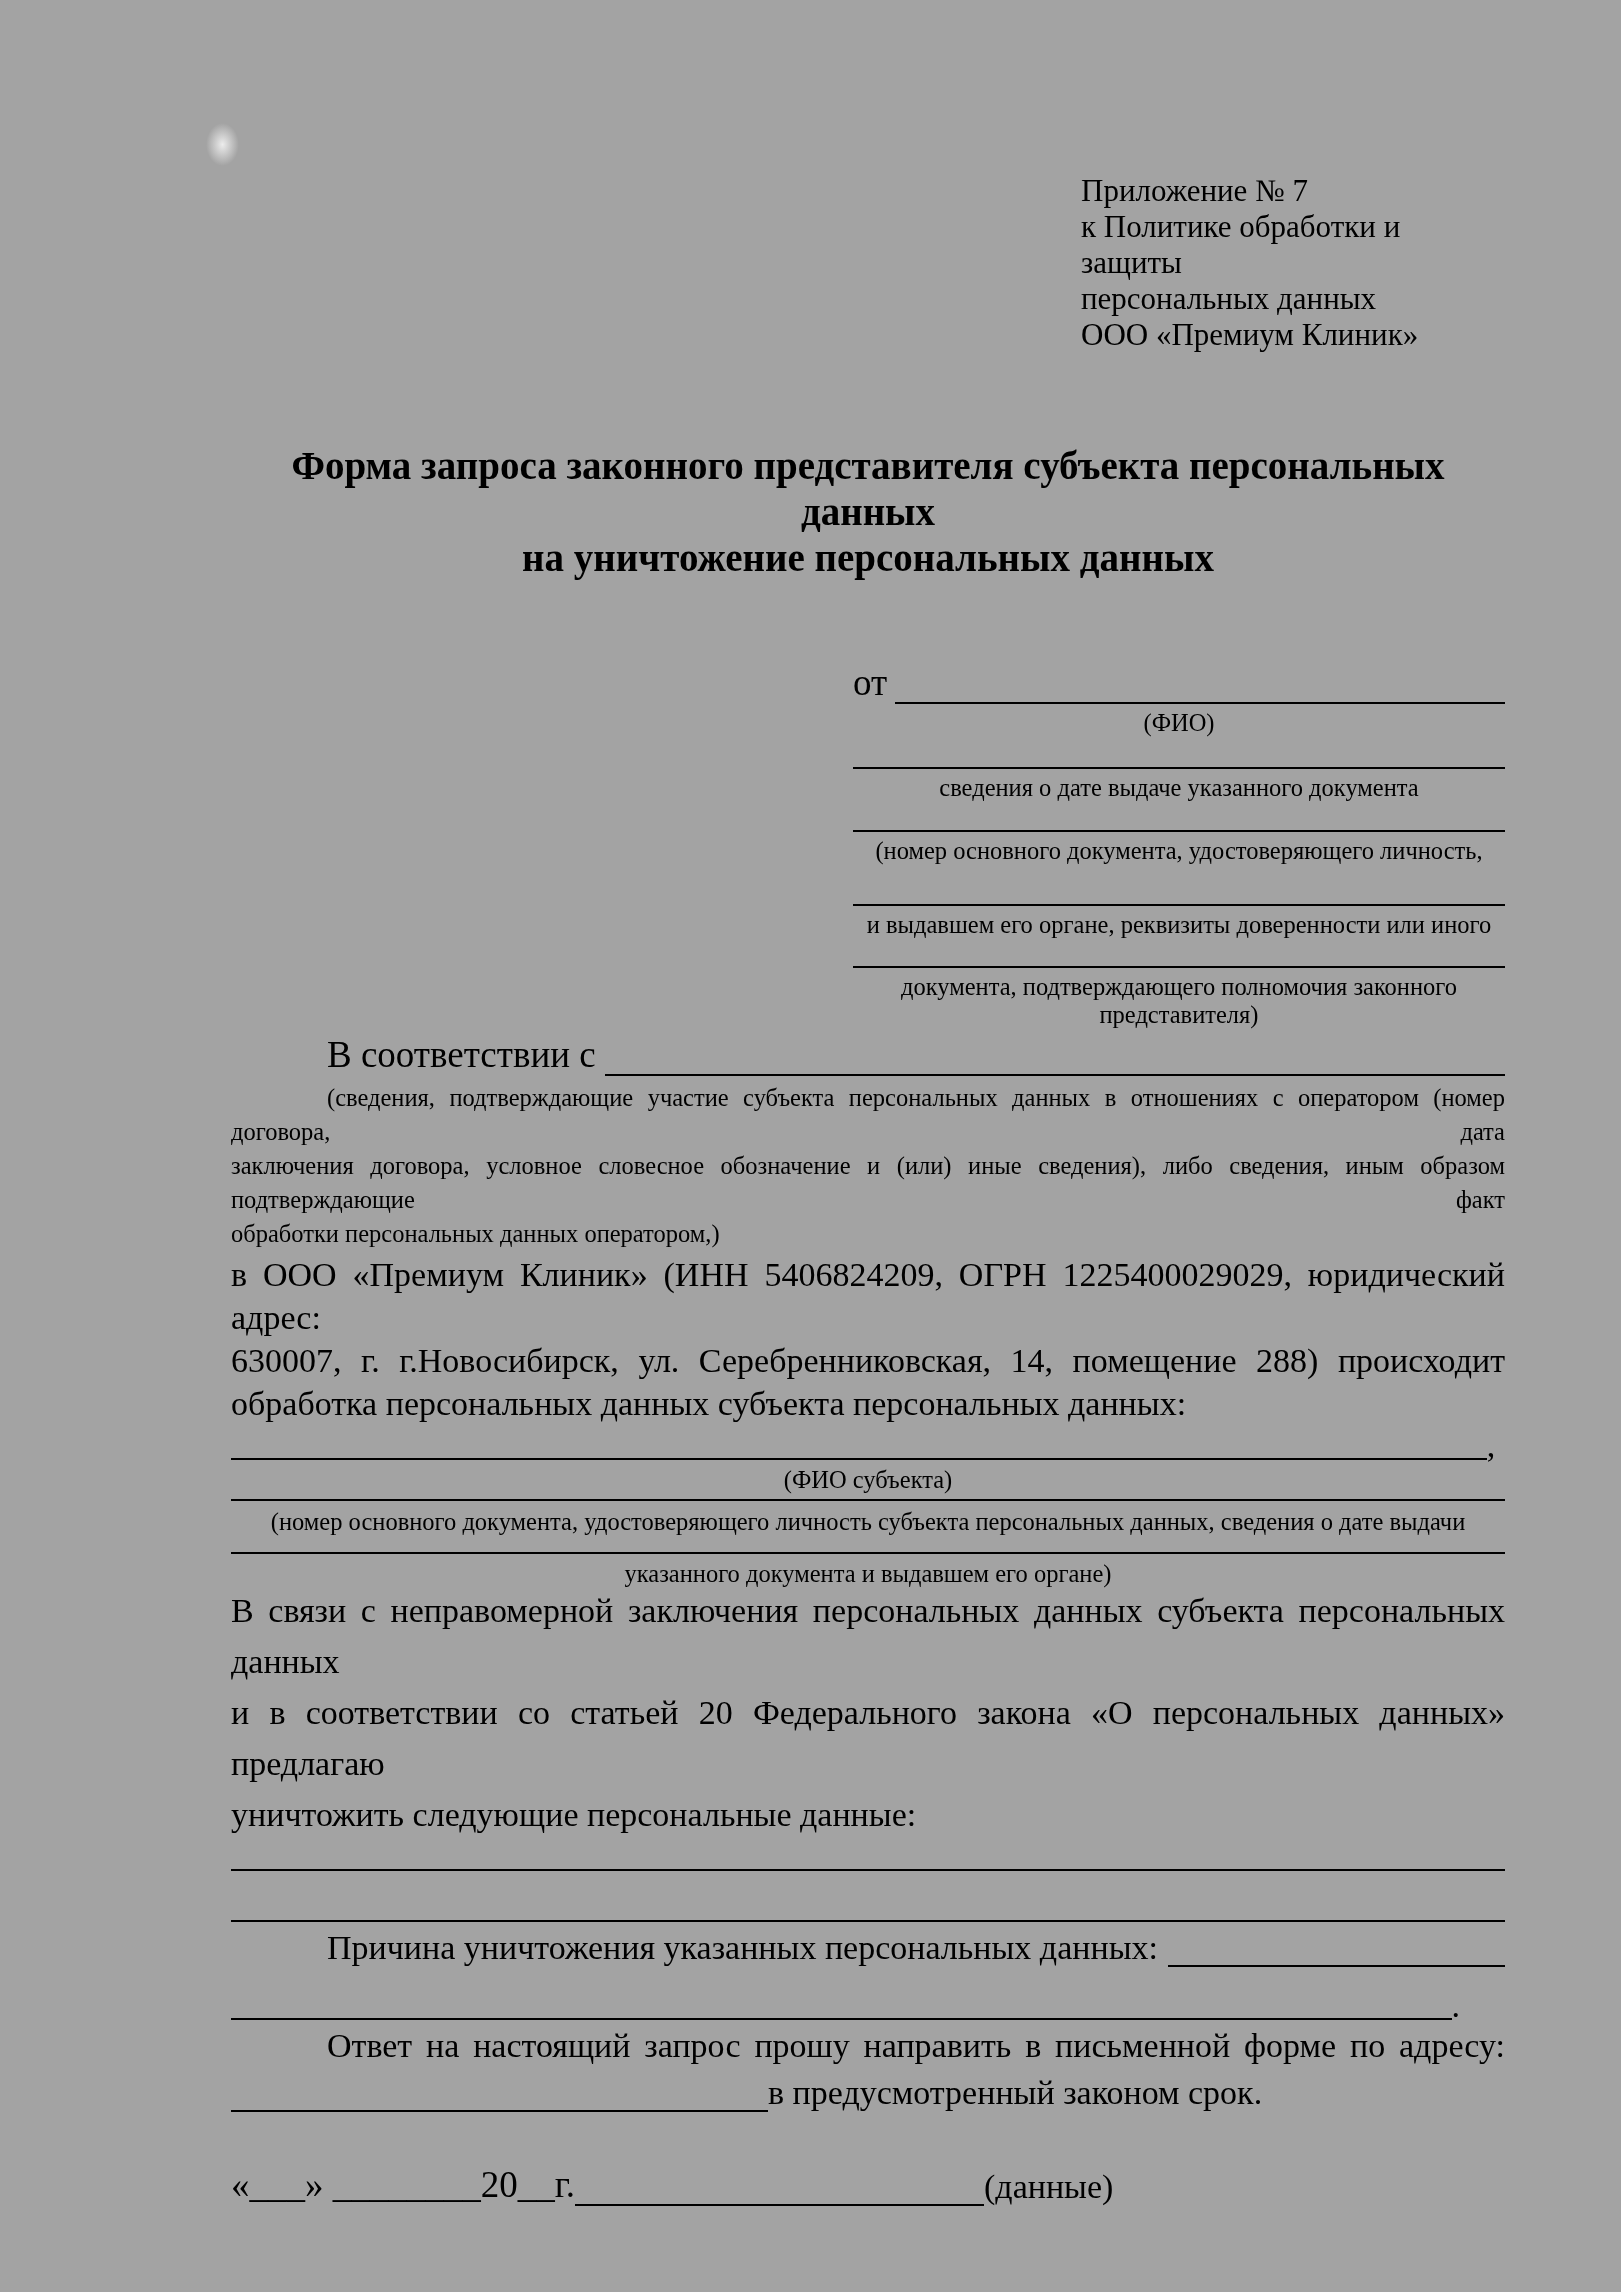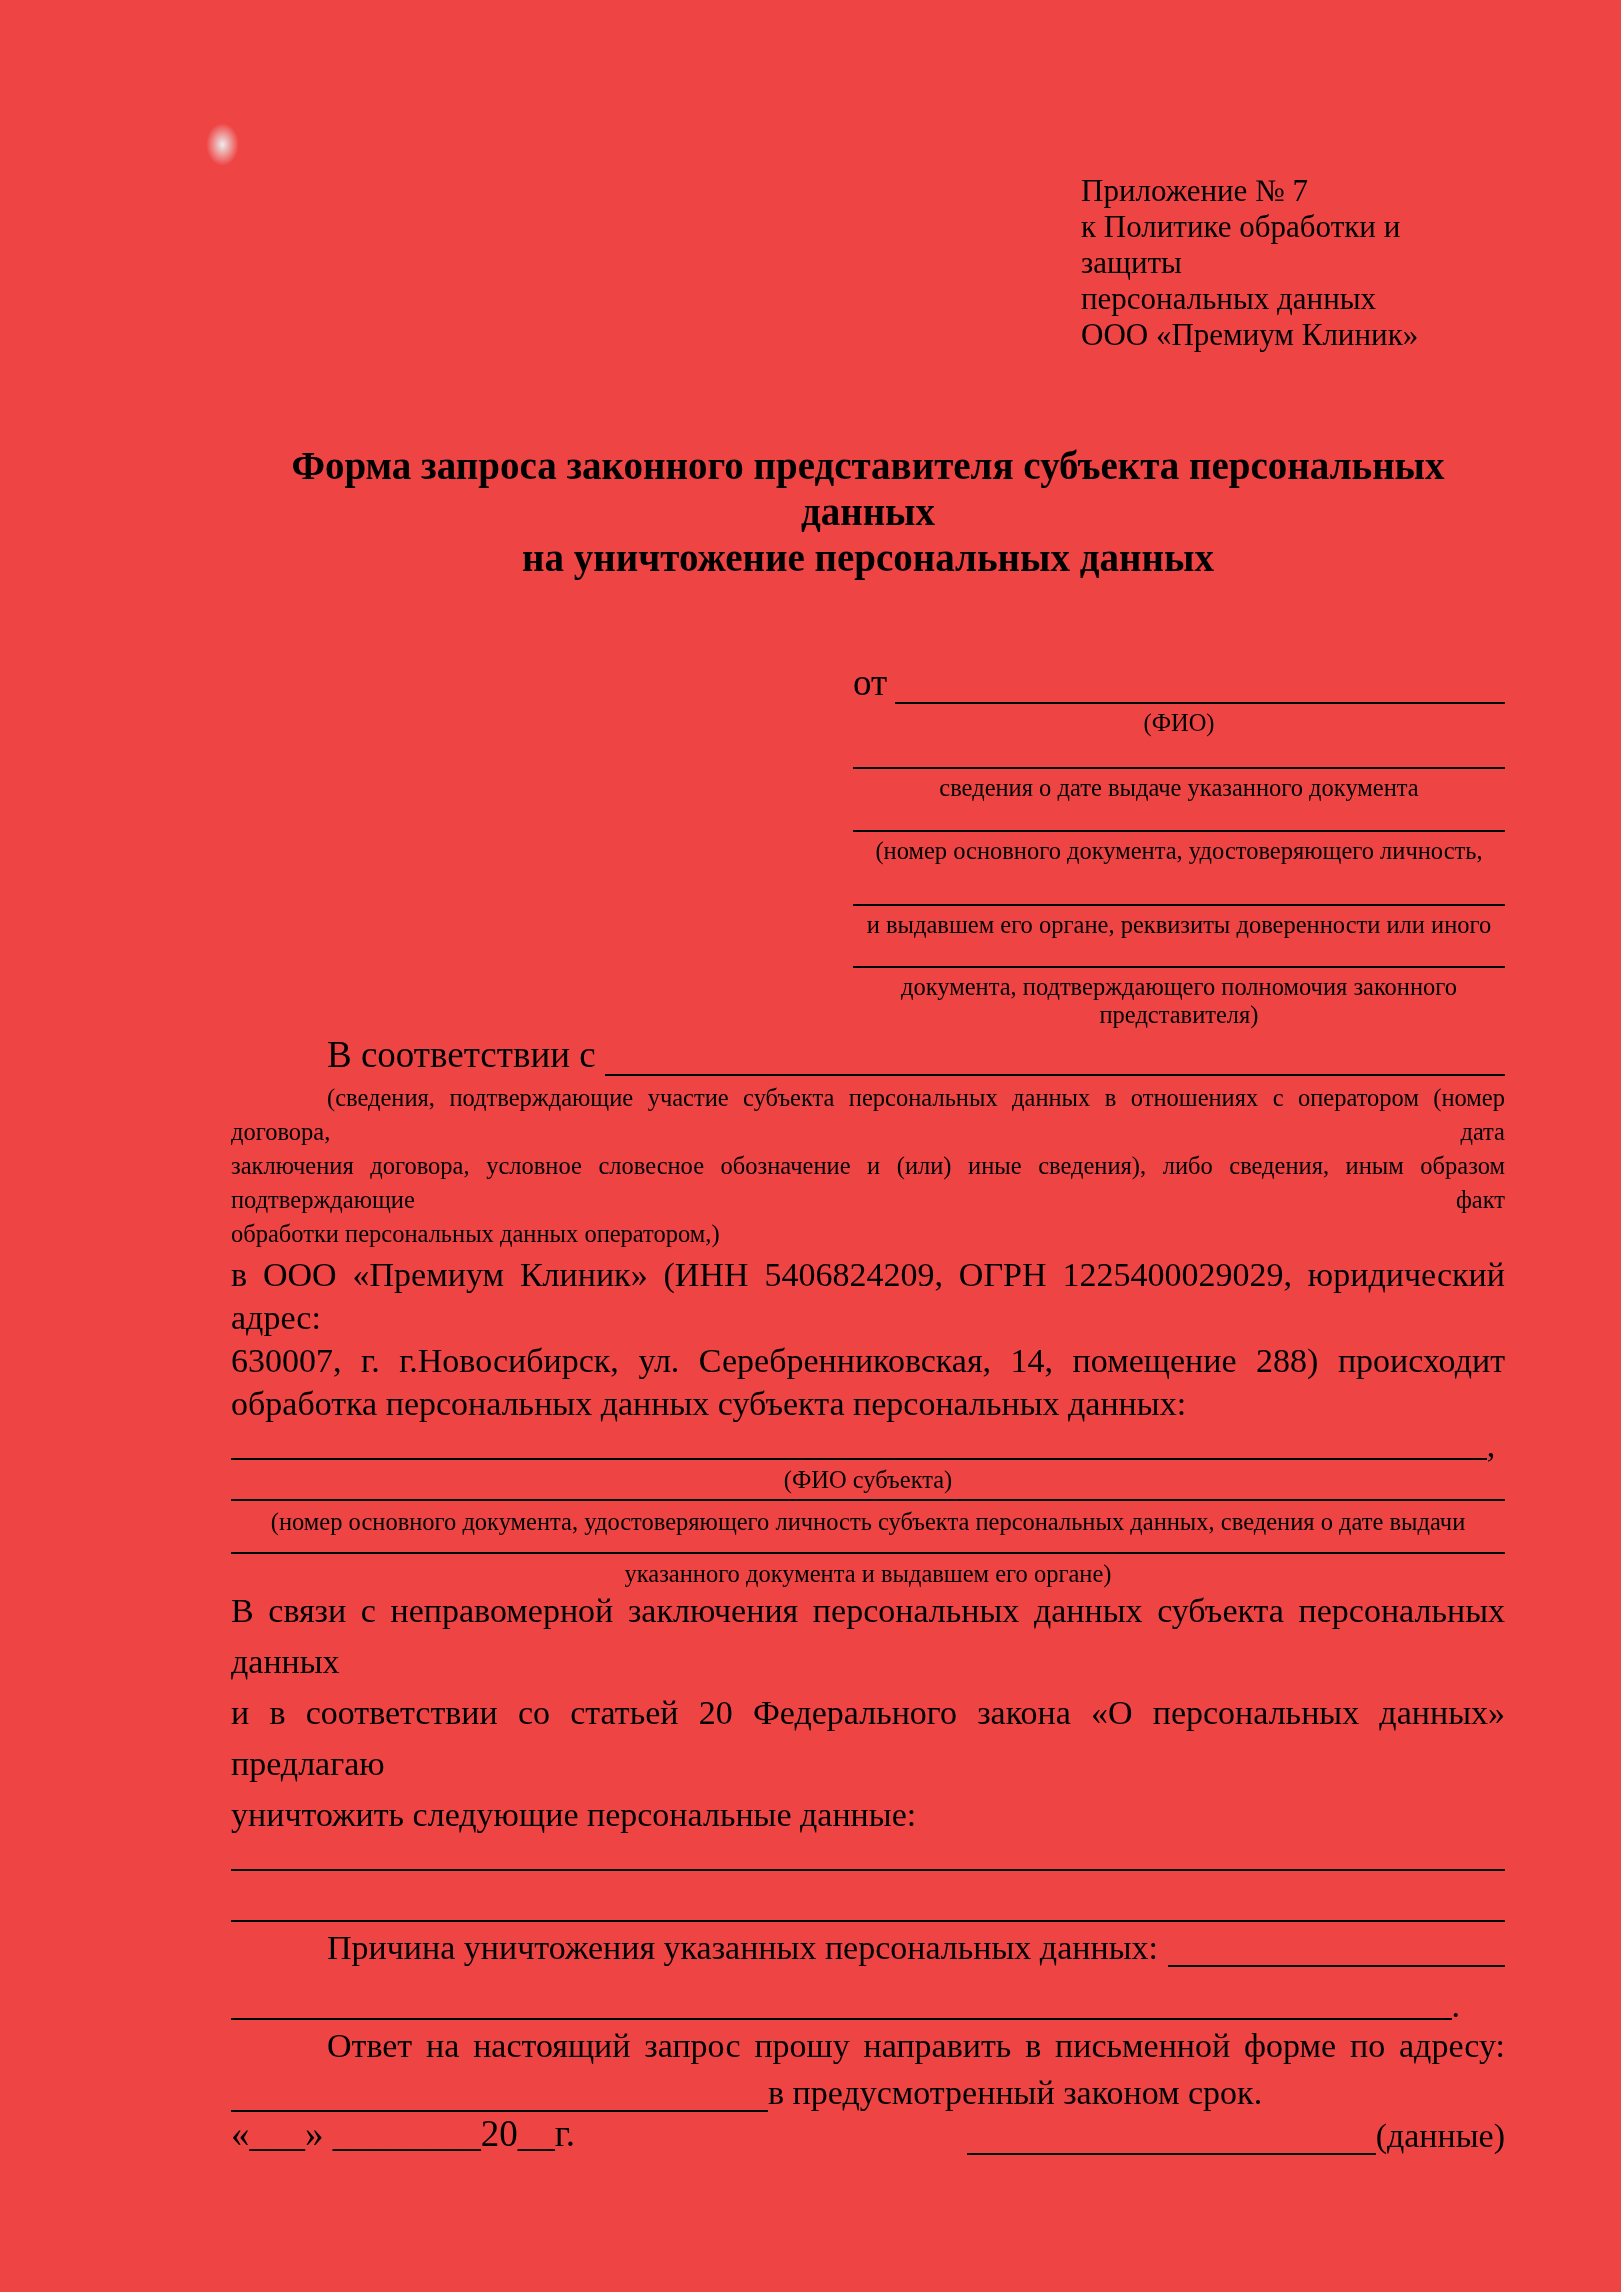--- a/index.html
+++ b/index.html
@@ -6,21 +6,21 @@
   body {
     width:1621px; height:2293px;
     font-family:"Liberation Serif","DejaVu Serif",serif;
     color:#000;
   }
   .page {
     position:relative;
     width:1621px; height:2293px;
     box-sizing:border-box;
     padding:173px 116px 0 231px;
-    background:#ef4444;
+    background:#a3a3a3;
     overflow:hidden;
   }
   .artifact {
     position:absolute; left:206px; top:123px; width:33px; height:43px;
     background:radial-gradient(ellipse at center,#ececec 0%,rgba(255,255,255,0) 70%);
   }
   
   .hdr { margin-left:850px; font-size:31px; line-height:36px; }
   
   .title { margin-top:90px; text-align:center; font-weight:bold; font-size:39px; line-height:46px; }
@@ -51,21 +51,21 @@
   .demand { margin-top:2px; font-size:34px; line-height:51px; }
   .blank1 { margin-top:29px; }
   .blank2 { margin-top:49px; }
   .reason { margin-top:5.9px; padding-left:96px; font-size:34px; height:39px; }
   .reason .lbl { padding-right:9.8px; white-space:nowrap; }
   .periodrow { margin-top:13.7px; font-size:34px; height:39px; padding-right:45px; }
   .periodrow .t { line-height:29px; }
   .reply { font-size:34px; line-height:51px; padding-left:96px; }
   .replytail { font-size:34px; height:41px; }
   .replytail .fixedfill { flex:0 0 537px; border-bottom:2.9px solid #000; height:0; }
-  .footer { display:flex; justify-content:space-between; align-items:flex-end; font-size:37px; }
+  .footer { margin-top:51px; display:flex; justify-content:flex-start; align-items:flex-end; font-size:37px; }
   .sig { display:flex; align-items:flex-end; font-size:34px; }
   .sig .sigfill { width:409px; border-bottom:2.9px solid #000; height:0; display:inline-block; }
 </style>
 </head>
 <body>
 
 <div class="page">
   <div class="artifact"></div>
 
   <div class="hdr">

